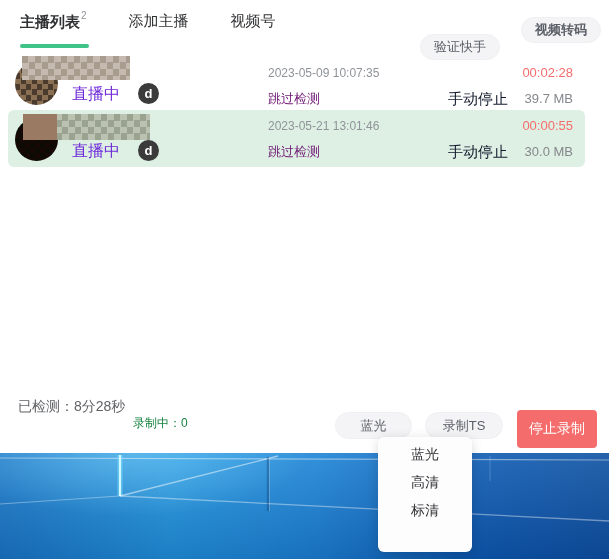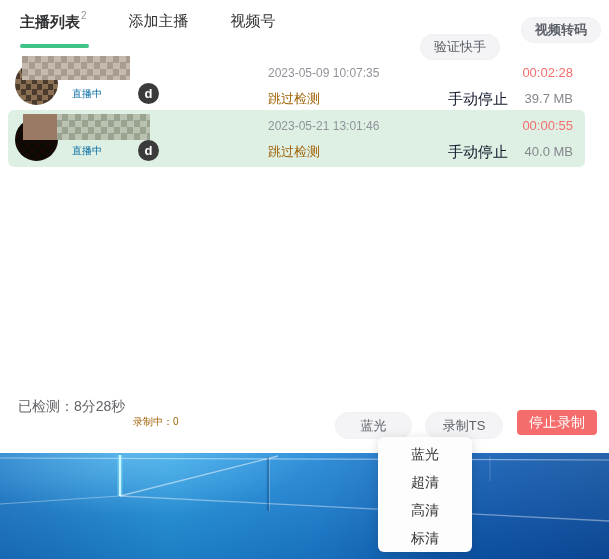--- a/index.html
+++ b/index.html
@@ -29,36 +29,36 @@
             background-size:11px 11px; overflow:hidden; }
   .avatar.a2 { background:repeating-conic-gradient(#8a3b2b 0% 25%, #44512b 25% 50%), linear-gradient(#2b211c,#2b211c);
                background-size:10px 10px, cover; background-blend-mode:multiply; }
   .mosaic { position:absolute; background:repeating-conic-gradient(#c4bab0 0% 25%, #a89c8e 25% 50%);
             background-size:13px 13px; }
   .mosaic.m1 { left:14px; top:-1px; width:108px; height:24px; }
   .mosaic.m2 { left:15px; top:4px;  width:127px; height:26px;
                background:linear-gradient(90deg, #9a7a63 0 34px, rgba(0,0,0,0) 34px),
                           repeating-conic-gradient(#bcc2b2 0% 25%, #9aa390 25% 50%);
                background-size:100% 100%, 13px 13px; }
-  .live { position:absolute; left:64px; top:29px; font-size:10px; color:#0369a1; line-height:16px; }
+  .live { position:absolute; left:64px; top:29px; font-size:16px; color:#6d28d9; line-height:16px; }
   .dicon { position:absolute; left:130px; top:26px; width:21px; height:21px; border-radius:50%;
            background:#3b3b3b; color:#fff; font-size:13px; font-weight:bold;
            display:flex; align-items:center; justify-content:center; line-height:1; }
   .r-time { position:absolute; left:260px; top:8px;  font-size:12px; color:#8f9399; line-height:16px; }
   .r-dur  { position:absolute; right:12px; top:8px;  font-size:13px; color:#f56c6c; line-height:16px; text-align:right; }
-  .r-skip { position:absolute; left:260px; top:34px; font-size:13px; color:#a16207; line-height:16px; }
+  .r-skip { position:absolute; left:260px; top:34px; font-size:13px; color:#701a75; line-height:16px; }
   .r-stop { position:absolute; left:440px; top:34px; font-size:15px; color:#0f172a; line-height:16px; }
   .r-size { position:absolute; right:12px; top:34px; font-size:13px; color:#85878c; line-height:16px; text-align:right; }
 
   
   .f-detected  { position:absolute; left:18px;  top:398px; font-size:14px; color:#606266; }
-  .f-recording { position:absolute; left:133px; top:415px; font-size:10px; color:#a16207; }
+  .f-recording { position:absolute; left:133px; top:415px; font-size:12px; color:#15803d; }
   .pill.quality { top:412px; left:335px; width:77px; height:27px; }
   .pill.ts      { top:412px; left:425px; width:78px; height:27px; }
-  .stop-btn { position:absolute; left:517px; top:410px; width:80px; height:25px; border-radius:4px;
+  .stop-btn { position:absolute; left:517px; top:410px; width:80px; height:38px; border-radius:4px;
               background:#f56c6c; color:#fff; font-size:14px; display:flex; align-items:center;
               justify-content:center; cursor:pointer; border:none; }
 
   
   .desktop { position:absolute; left:0; top:453px; width:609px; height:106px;
              background:
                radial-gradient(ellipse 260px 90px at 130px 0px, rgba(150,225,255,.38), rgba(150,225,255,0) 70%),
                linear-gradient(to bottom, rgba(255,255,255,.10), rgba(5,20,70,.18)),
                linear-gradient(to right, #1a7ac9 0%, #2196e0 28%, #1c84d6 52%, #0d5cb4 78%, #0d51a2 100%); }
   .desktop svg { position:absolute; left:0; top:0; }
@@ -110,21 +110,21 @@
 
     <div class="row hl" style="top:110px;">
       <div class="avatar a2" style="top:8px;"></div>
       <div class="mosaic m2"></div>
       <div class="live" style="top:33px;">直播中</div>
       <div class="dicon" style="top:30px;">d</div>
       <div class="r-time">2023-05-21 13:01:46</div>
       <div class="r-dur">00:00:55</div>
       <div class="r-skip">跳过检测</div>
       <div class="r-stop">手动停止</div>
-      <div class="r-size">40.0 MB</div>
+      <div class="r-size">30.0 MB</div>
     </div>
 
     <div class="f-detected">已检测：8分28秒</div>
     <div class="f-recording">录制中：0</div>
     <div class="pill quality">
       <span>蓝光</span>
     </div>
     <div class="pill ts">
       <span>录制TS</span>
     </div>
@@ -142,18 +142,17 @@
       <line x1="120" y1="43" x2="609" y2="68" stroke="rgba(255,255,255,0.40)" stroke-width="1.3"></line>
       <line x1="120" y1="43" x2="278" y2="3" stroke="rgba(255,255,255,0.50)" stroke-width="1.3"></line>
       <line x1="268" y1="4" x2="268" y2="58" stroke="rgba(8,45,95,0.30)" stroke-width="2.5"></line>
       <line x1="269.5" y1="4" x2="269.5" y2="58" stroke="rgba(255,255,255,0.25)" stroke-width="1"></line>
       <line x1="490" y1="3" x2="490" y2="28" stroke="rgba(255,255,255,0.20)" stroke-width="1"></line>
     </svg>
   </div>
 
   <div class="dropdown">
     <div class="dd-item">蓝光</div>
-    <div class="dd-item">超清</div>
     <div class="dd-item">高清</div>
     <div class="dd-item">标清</div>
   </div>
 
 </div>
 
 </body></html>

